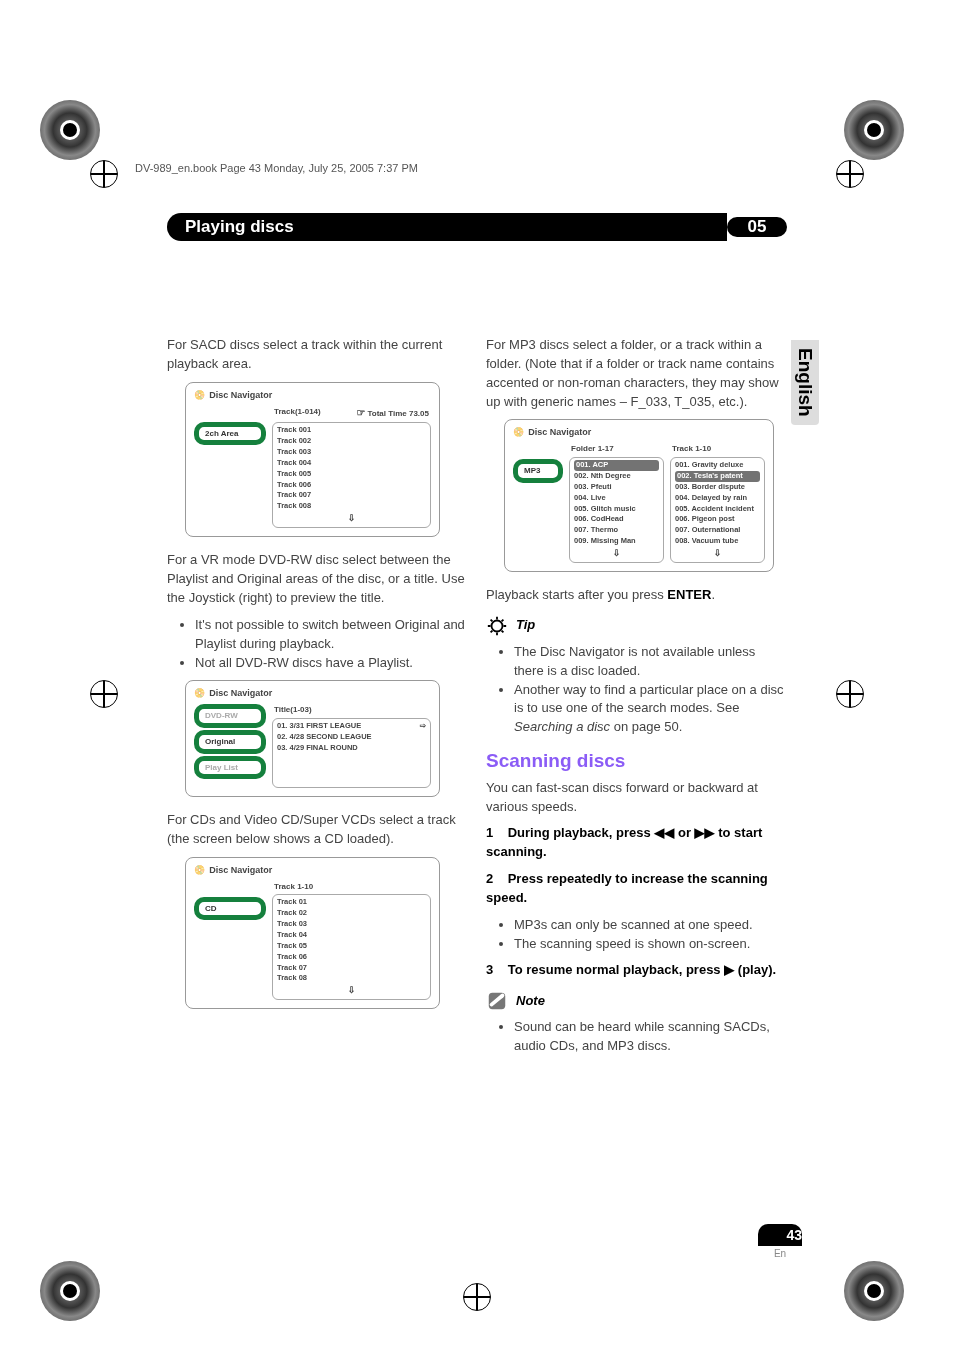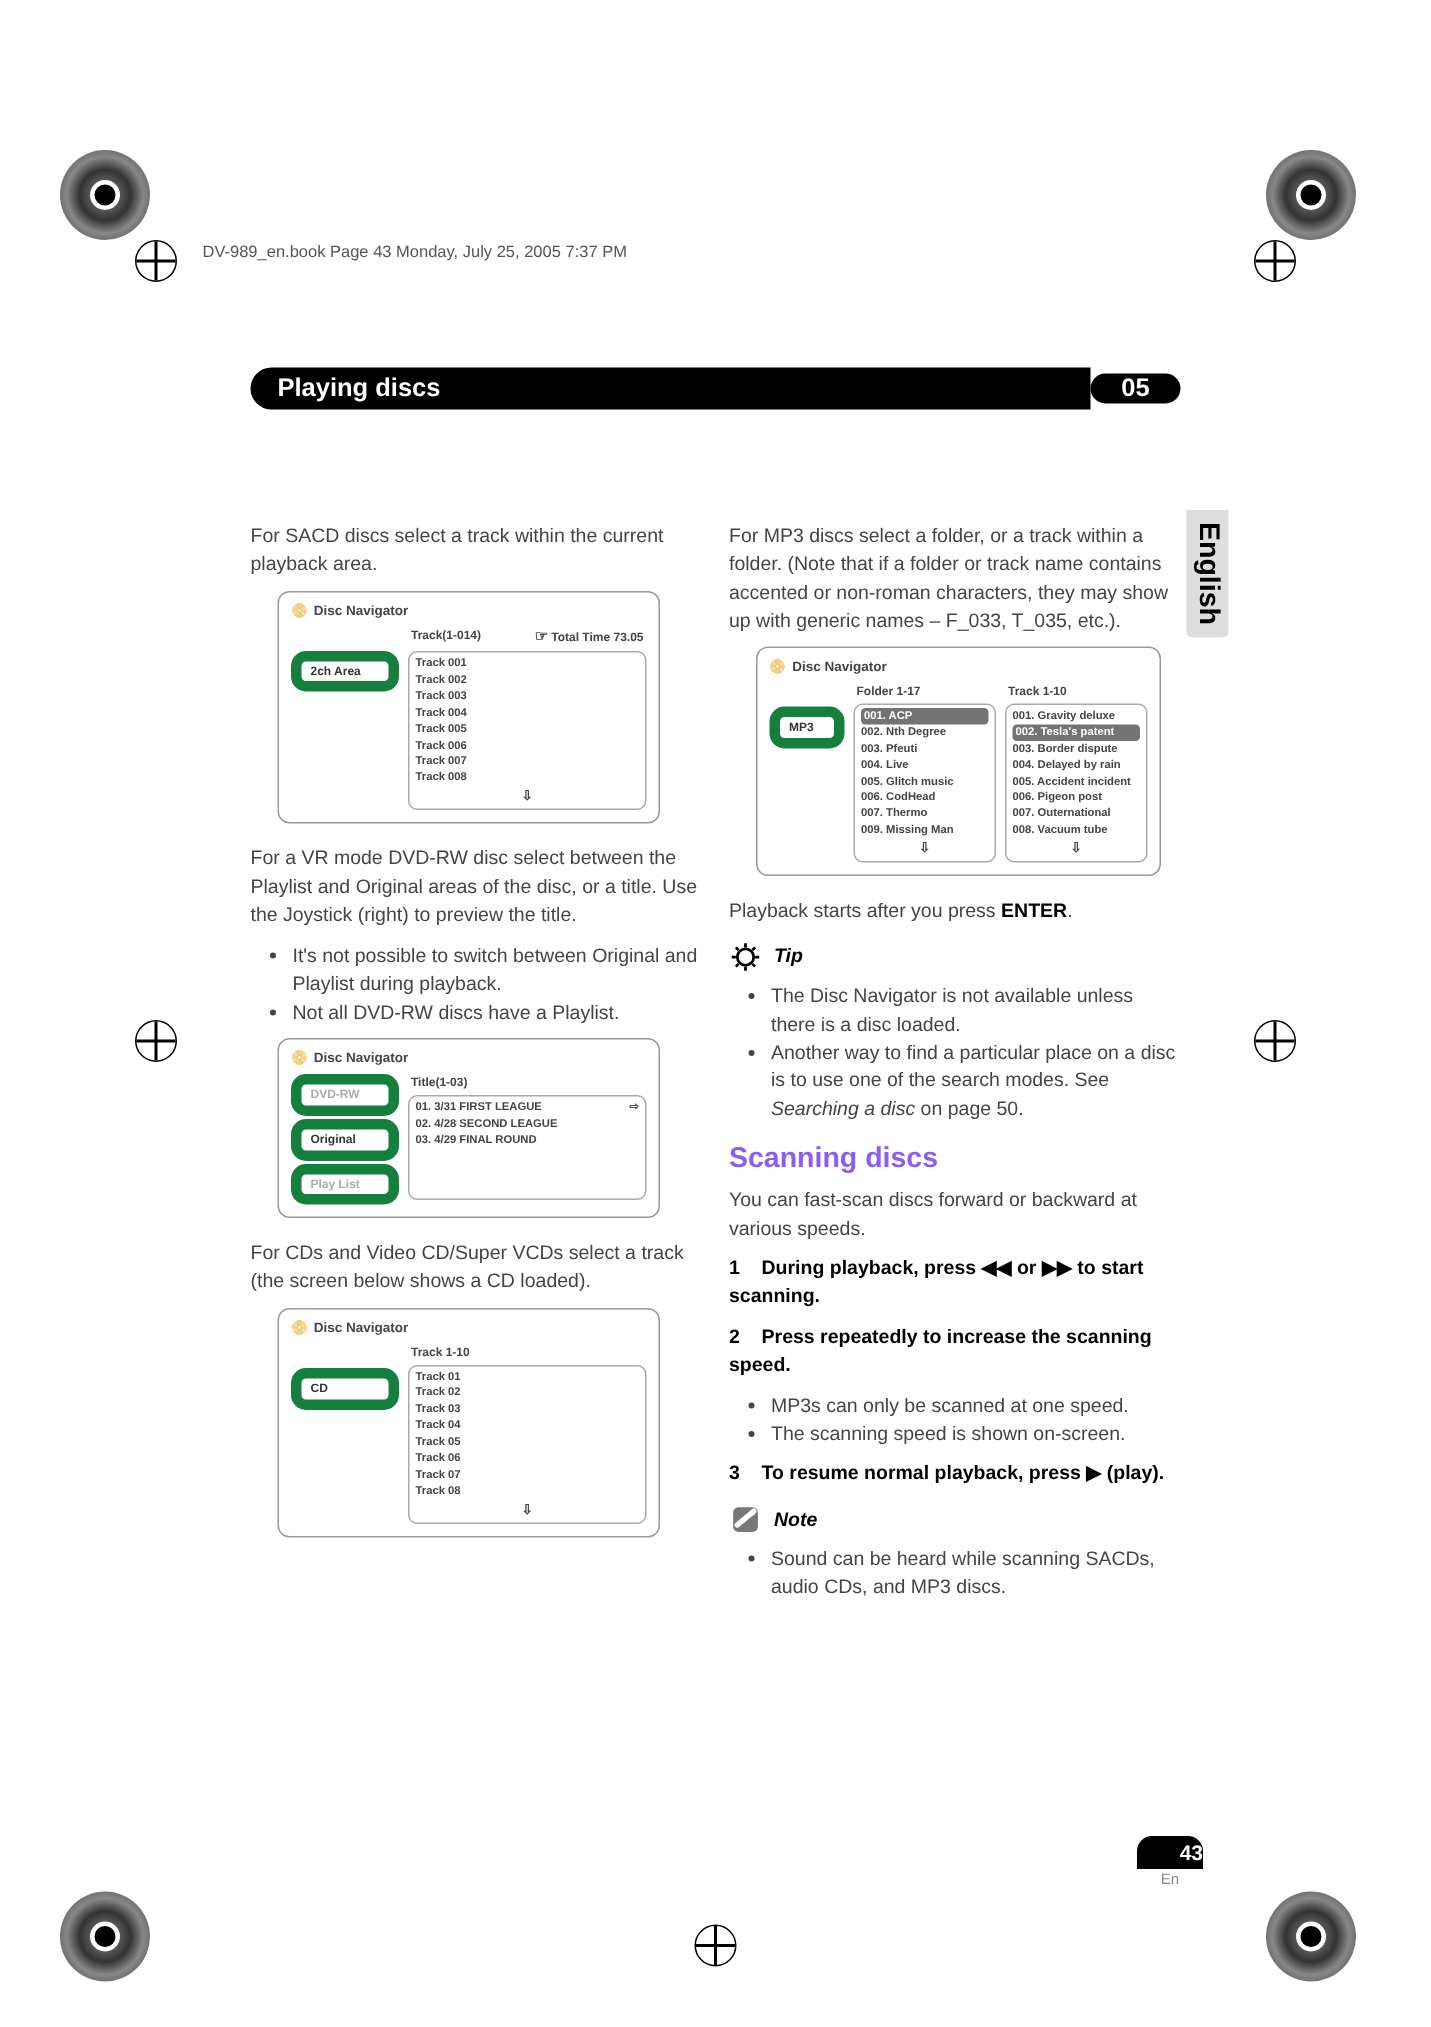--- a/index.html
+++ b/index.html
@@ -43,54 +43,54 @@
     }
     .cross-inner::before { left:50%; top:0; width:2px; height:100%; transform:translateX(-50%);}
     .cross-inner::after { top:50%; left:0; height:2px; width:100%; transform:translateY(-50%);}
     .cross-inner { position:relative; width:100%; height:100%; border:1px solid #000; border-radius:50%; }
 
     .header-line {
       position: absolute; top: 162px; left: 135px; right: 135px;
       font-size: 11px; color: #555;
     }
     .title-bar {
-      position: absolute; top: 244px; left: 167px; right: 167px;
+      position: absolute; top: 212px; left: 167px; right: 167px;
       height: 30px; display: flex; align-items: center;
     }
     .title-bar-left {
       background: #000; color: #fff; font-weight: bold; font-size: 17px;
       padding: 4px 18px; border-radius: 14px 0 0 14px;
       flex: 1; height: 28px; display:flex; align-items:center;
     }
     .title-bar-right {
       background: #000; color: #fff; font-weight: bold; font-size: 17px;
       width: 60px; height: 20px; border-radius: 14px;
       display:flex; align-items:center; justify-content:center;
     }
     .columns {
-      position: absolute; top: 348px; left: 167px; right: 167px;
+      position: absolute; top: 336px; left: 167px; right: 167px;
       display: flex; gap: 18px;
     }
     .col { flex: 1; font-size: 13px; line-height: 1.45; color: #444; }
     .col p { margin-bottom: 8px; }
     .col ul { list-style: disc; padding-left: 28px; margin-bottom: 8px; }
     .col h2 { font-size: 19px; font-weight: bold; color:#8b5cf6; margin: 10px 0 4px; }
     .bold { font-weight: bold; color:#000; }
     .step { color:#000; font-weight: bold; }
     .arrow-sym { font-family: Arial; }
     .ui-box {
       border: 1px solid #999; border-radius: 8px;
       margin: 6px 0 14px 18px; padding: 6px 8px 8px;
       width: 255px; font-size: 8px; color:#444; background:#fff;
     }
     .ui-title { font-size: 9px; font-weight: bold; margin-bottom: 4px; display:flex; align-items:center; gap:4px;}
     .ui-row { display:flex; gap:6px; }
     .ui-left-col { width: 72px; display:flex; flex-direction:column; gap:2px; }
     .ui-chip {
-      border: 7px solid #15803d; border-radius: 10px; padding: 1px 6px;
+      border: 5px solid #15803d; border-radius: 10px; padding: 1px 6px;
       font-weight: bold; font-size: 8px; color:#333; text-align:left;
     }
     .ui-chip.inactive { color:#aaa; }
     .ui-mid-col, .ui-right-col {
       flex:1; border:1px solid #aaa; border-radius:6px; padding:2px 4px;
       display:flex; flex-direction:column; gap:0; font-weight:bold; font-size:7.5px;
     }
     .ui-header-row { display:flex; justify-content:space-between; font-weight:bold; font-size:8px; padding:0 2px 2px;}
     .ui-selected { background:#737373; color:#fff; border-radius:3px; padding:0 2px; }
     .tip-note { display:flex; align-items:center; gap:8px; margin: 10px 0 6px; font-style: italic; }

